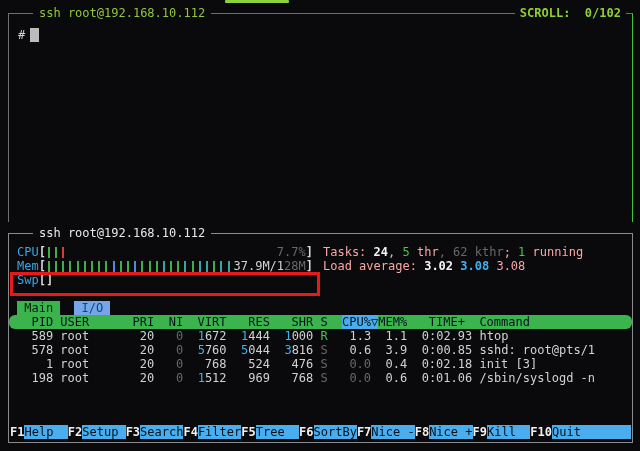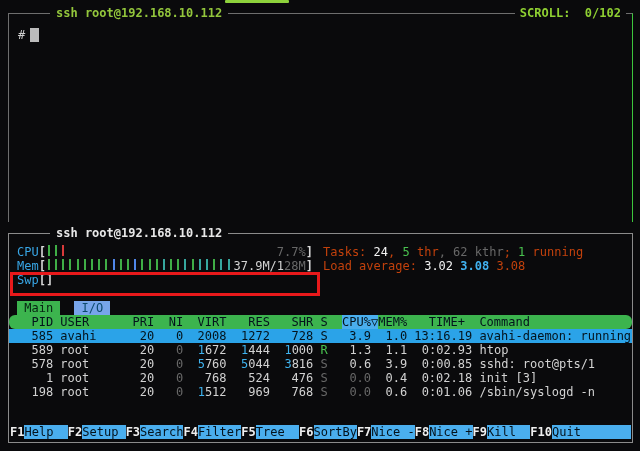--- a/index.html
+++ b/index.html
@@ -6,51 +6,51 @@
   .screen{position:relative;width:640px;height:451px;background:#0a0a0c;overflow:hidden;
           font-family:"DejaVu Sans Mono","Liberation Mono",monospace;}
   .top-strip{position:absolute;left:225px;top:0;width:64px;height:3px;background:#8ed23c;border-radius:1px;}
 
   
   .pane{position:absolute;box-sizing:border-box;background:#0a0a0c;}
   .pane-top{left:8px;top:13px;width:625px;height:209px;
             border-top:1px solid #6e6e6e;border-left:1px solid #6e6e6e;border-right:1px solid #3dc63d;}
   .pane-bot{left:8px;top:233px;width:625px;height:210px;border:1px solid #8b8b8b;
             display:flex;flex-direction:column;padding:11px 0 3px 0;}
-  .ptitle{position:absolute;top:-8px;left:41px;background:#0a0a0c;padding:0 6px;
-          font-size:12px;font-weight:bold;line-height:15px;white-space:pre;}
+  .ptitle{position:absolute;top:-8px;left:24px;background:#0a0a0c;padding:0 6px;
+          font-size:12px;font-weight:normal;line-height:15px;white-space:pre;}
   .ptitle.green{color:#93c63c;}
   .ptitle.white{color:#e8e8e8;}
   .pscroll{position:absolute;top:-8px;right:6px;background:#0a0a0c;padding:0 5px;
            font-size:12px;font-weight:bold;line-height:15px;color:#8fd032;white-space:pre;}
 
   .prompt-line{padding:14px 0 0 9px;font-size:12px;line-height:15px;color:#cfcfcf;}
   .cursor{display:inline-block;width:9px;height:14px;background:#bcbcbc;margin-left:5px;vertical-align:text-bottom;}
 
   
   .hline,.tabs,.thead,.row,.fkeys{font-size:12px;line-height:14px;height:14px;white-space:pre;overflow:hidden;}
   .hline{display:flex;padding-left:8px;}
   .blank{height:14px;}
 
   
   .s-w{color:#d2d2d2;}
-  .s-W{color:#f4f4f4;font-weight:normal;}
+  .s-W{color:#f4f4f4;font-weight:bold;}
   .s-d{color:#686868;}
-  .s-c{color:#c2410c;}
+  .s-c{color:#fca5a5;}
   .s-Cb{color:#41b1ef;font-weight:bold;}
   .s-C{color:#3fb3ef;}
   .s-g{color:#49c24f;}
   .s-k{color:#04131c;}
   .sort{background:#4aaeee;}
 
   
   .meter{width:296px;display:flex;align-items:center;flex:none;}
   .mlabel{color:#38a6e6;}
   .mbr{color:#d8d8d8;font-weight:bold;}
-  .mbars{flex:1;position:relative;height:14px;display:flex;align-items:flex-start;overflow:hidden;padding-left:2px;}
+  .mbars{flex:1;position:relative;height:14px;display:flex;align-items:center;overflow:hidden;padding-left:2px;}
   .bar{display:inline-block;flex:none;width:2px;height:11px;margin-right:5.2px;}
   .bar-g{background:#3fae46;}
   .bar-c{background:#36a79e;}
   .bar-b{background:#4f86e8;}
   .bar-r{background:#d83a3a;}
   .mval{position:absolute;right:0;top:0;height:14px;background:#0a0a0c;padding-left:3px;}
   .info{margin-left:10px;}
 
   
   .tabs{padding-left:8px;}
@@ -100,21 +100,20 @@
       <div class="info"><span class="s-c">Load average: </span><span class="s-W">3.02 </span><span class="s-Cb">3.08 </span><span class="s-c">3.08</span></div>
     </div>
     <div class="hline">
       <div class="meter"><span class="mlabel">Swp</span><span class="mbr">[</span><span class="mbr">]</span></div>
     </div>
 
     <div class="blank"></div>
     <div class="tabs" id="tabs"><span class="tab tab-green"> Main </span><span class="tabgap"></span><span class="tab tab-blue"> I/O </span></div>
     <div class="thead"><span class="s-k">  PID USER      PRI  NI  VIRT   RES   SHR S  </span><span class="s-k sort">CPU%▽</span><span class="s-k">MEM%   TIME+  Command</span></div>
     <div id="tbody">
-        <div class="row selected"><span class="s-k">  585 avahi      20   0  2008  1272   728 S   3.9  1.0 13:16.19 avahi-daemon: running</span></div>
         <div class="row"><span class="s-w">  589 root       20</span><span class="s-d">   0</span><span class="s-w">  </span><span class="s-C">1</span><span class="s-w">672</span><span class="s-w">  </span><span class="s-C">1</span><span class="s-w">444</span><span class="s-w">  </span><span class="s-C">1</span><span class="s-w">000</span><span class="s-w"> </span><span class="s-g">R</span><span class="s-w">   1.3  1.1  0:02.93 htop</span></div>
         <div class="row"><span class="s-w">  578 root       20</span><span class="s-d">   0</span><span class="s-w">  </span><span class="s-C">5</span><span class="s-w">760</span><span class="s-w">  </span><span class="s-C">5</span><span class="s-w">044</span><span class="s-w">  </span><span class="s-C">3</span><span class="s-w">816</span><span class="s-w"> </span><span class="s-d">S</span><span class="s-w">   0.6  3.9  0:00.85 sshd: root@pts/1</span></div>
         <div class="row"><span class="s-w">    1 root       20</span><span class="s-d">   0</span><span class="s-w">   768   524   476 </span><span class="s-d">S</span><span class="s-d">   0.0</span><span class="s-w">  0.4  0:02.18 init [3]</span></div>
         <div class="row"><span class="s-w">  198 root       20</span><span class="s-d">   0</span><span class="s-w">  </span><span class="s-C">1</span><span class="s-w">512</span><span class="s-w">   969   768 </span><span class="s-d">S</span><span class="s-d">   0.0</span><span class="s-w">  0.6  0:01.06 /sbin/syslogd -n</span></div>
       </div>
     <div class="fkeys" id="fkeys"><span class="fk">F1</span><span class="fl">Help  </span><span class="fk">F2</span><span class="fl">Setup </span><span class="fk">F3</span><span class="fl">Search</span><span class="fk">F4</span><span class="fl">Filter</span><span class="fk">F5</span><span class="fl">Tree  </span><span class="fk">F6</span><span class="fl">SortBy</span><span class="fk">F7</span><span class="fl">Nice -</span><span class="fk">F8</span><span class="fl">Nice +</span><span class="fk">F9</span><span class="fl">Kill  </span><span class="fk">F10</span><span class="fl grow">Quit</span></div>
   </section>
 
   <div class="redbox"></div>
 </div>

